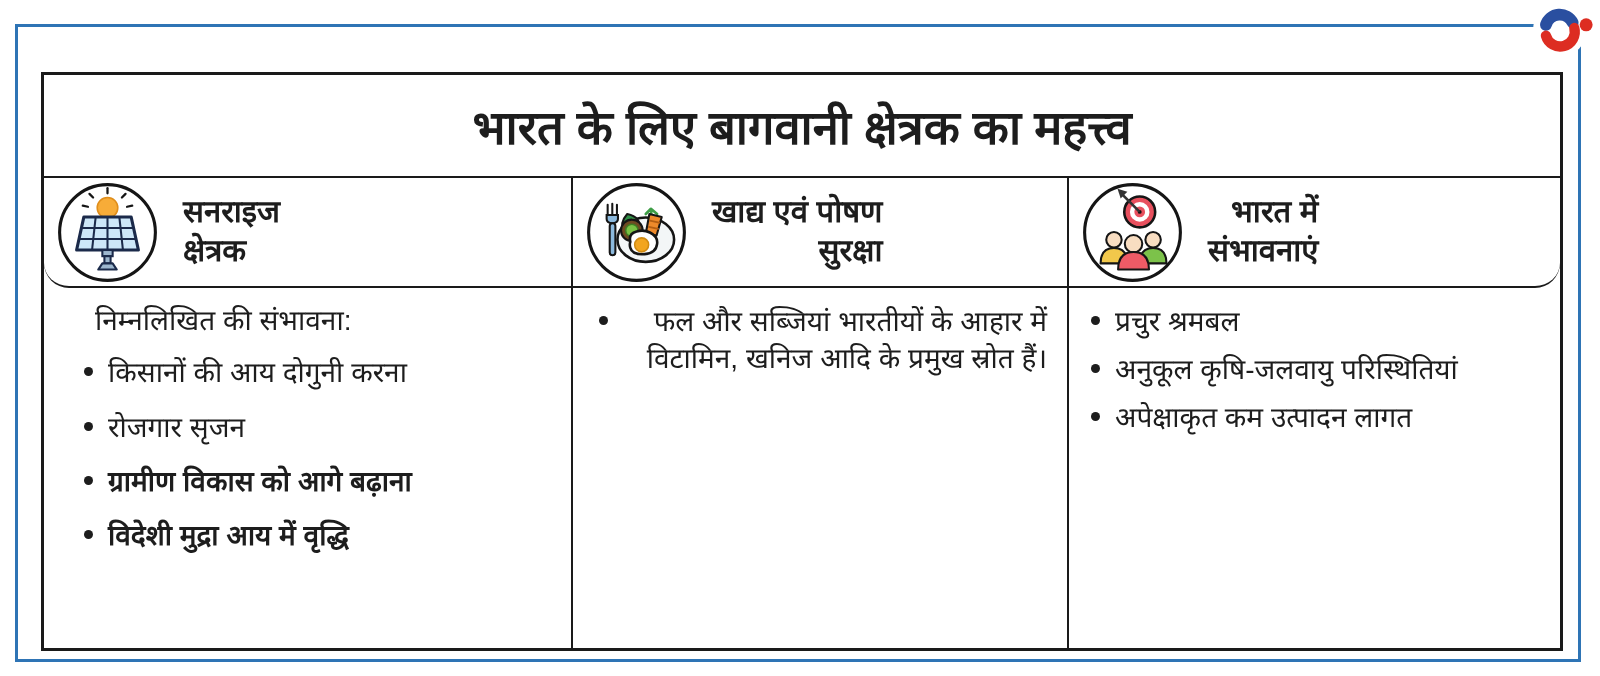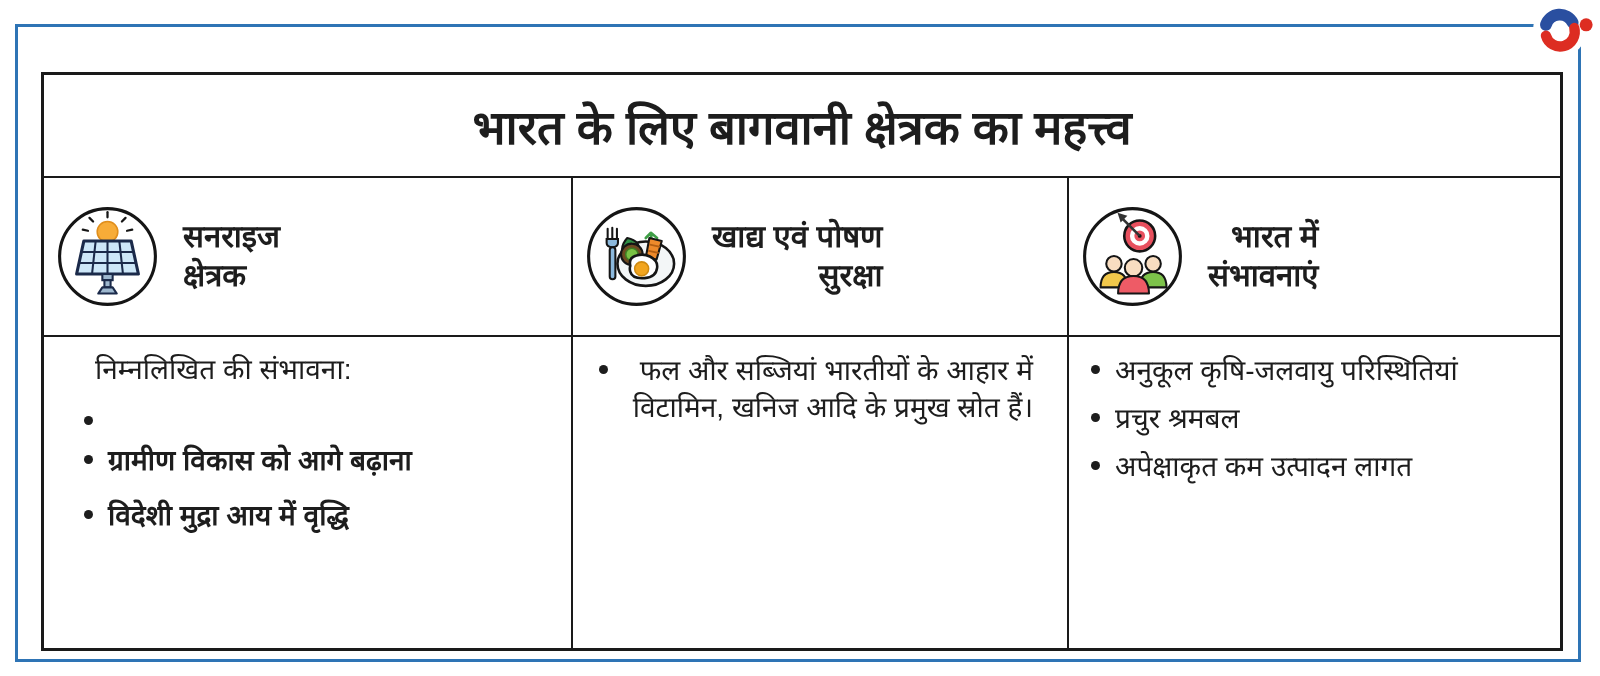--- a/index.html
+++ b/index.html
@@ -19,33 +19,33 @@
     position:absolute; left:41px; top:72px; width:1522px; height:579px;
     border:3px solid #1a1a1a; background:#fff; display:flex; flex-direction:column; z-index:2;
   }
   .title-row {
     height:103px; border-bottom:2.5px solid #1a1a1a;
     display:flex; align-items:center; justify-content:center;
   }
   .title-row h1 { font-size:47px; font-weight:bold; text-align:right; }
 
   .header-row {
-    height:159px; border-bottom:2.5px solid #1a1a1a;
-    display:grid; grid-template-columns:527px 496px 1fr;
+    height:110px; border-bottom:2.5px solid #1a1a1a;
+    display:grid; grid-template-columns:527px 496px 1fr;border-radius:25px;
   }
   .body-row { flex:1; display:grid; grid-template-columns:527px 496px 1fr;border-radius:13px; }
   .hcell { display:flex; align-items:center; padding-left:12px; gap:24px; overflow:hidden; }
   .hcell + .hcell, .bcell + .bcell { border-left:2.5px solid #1a1a1a;text-align:right; }
   .icon-circle { width:103px; height:103px; flex:0 0 auto; }
   .icon-circle svg { width:100%; height:100%; display:block; }
   .htext { font-size:31px; font-weight:bold; line-height:1.25; }
 
   .bcell { padding-top:15px; overflow:hidden; }
   .bcell.c1 { padding-left:40px; padding-right:10px; }
-  .bcell.c2 { padding-left:26px; padding-right:34px; }
+  .bcell.c2 { padding-left:26px; padding-right:20px; }
   .bcell.c3 { padding-left:22px; padding-right:14px; }
   .intro { font-size:28px; line-height:1.3; margin:0 0 15px 11px; }
   .bullet { display:flex; gap:15px; margin-bottom:17px; }
   .c2 .bullet { margin-bottom:12px; }
   .c3 .bullet { margin-bottom:11px; }
   .dot { width:9px; height:9px; border-radius:50%; background:#1d1d1d; margin-top:13px; flex:0 0 auto; }
   .btext { font-size:28px; line-height:1.33; }
   .b { font-weight:bold; }
 </style>
 </head>
@@ -162,20 +162,25 @@
         </span>
       </div>
     </div>
 
     <div class="body-row">
 
       <div class="bcell c1">
         <p class="intro">निम्नलिखित की संभावना:</p>
         <div class="bullet">
           <span class="dot"></span>
+          <span class="btext">किसानों की आय दोगुनी करना</span>
+        </div>
+        <div class="bullet">
+          <span class="dot"></span>
+          <span class="btext">रोजगार सृजन</span>
         </div>
         <div class="bullet">
           <span class="dot"></span>
           <span class="btext b">ग्रामीण विकास को आगे बढ़ाना</span>
         </div>
         <div class="bullet">
           <span class="dot"></span>
           <span class="btext b">विदेशी मुद्रा आय में वृद्धि</span>
         </div>
       </div>
@@ -183,25 +188,25 @@
       <div class="bcell c2">
         <div class="bullet">
           <span class="dot"></span>
           <span class="btext">फल और सब्जियां भारतीयों के आहार में विटामिन, खनिज आदि के प्रमुख स्रोत हैं।</span>
         </div>
       </div>
 
       <div class="bcell c3">
         <div class="bullet">
           <span class="dot"></span>
+          <span class="btext">प्रचुर श्रमबल</span>
+        </div>
+        <div class="bullet">
+          <span class="dot"></span>
           <span class="btext">अनुकूल कृषि-जलवायु परिस्थितियां</span>
-        </div>
-        <div class="bullet">
-          <span class="dot"></span>
-          <span class="btext">प्रचुर श्रमबल</span>
         </div>
         <div class="bullet">
           <span class="dot"></span>
           <span class="btext">अपेक्षाकृत कम उत्पादन लागत</span>
         </div>
       </div>
     </div>
 
   </div>
 </div>

